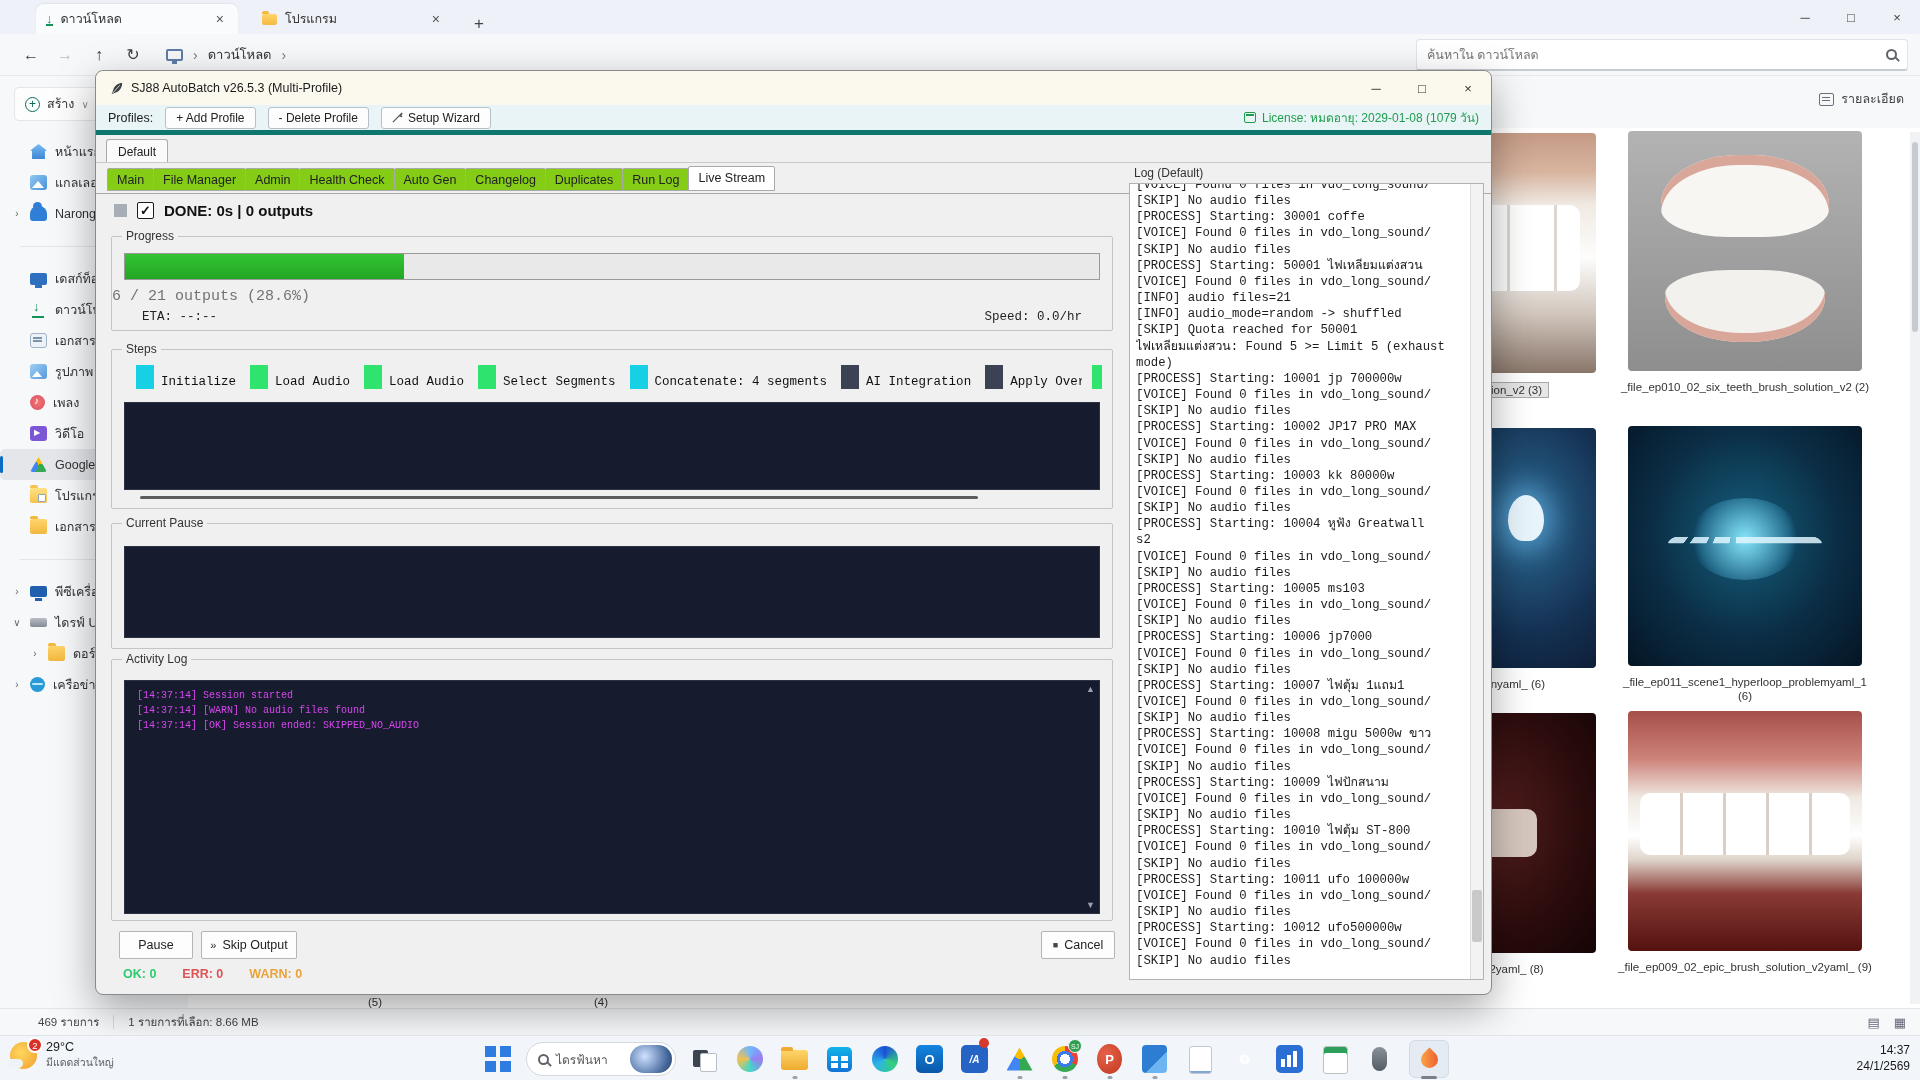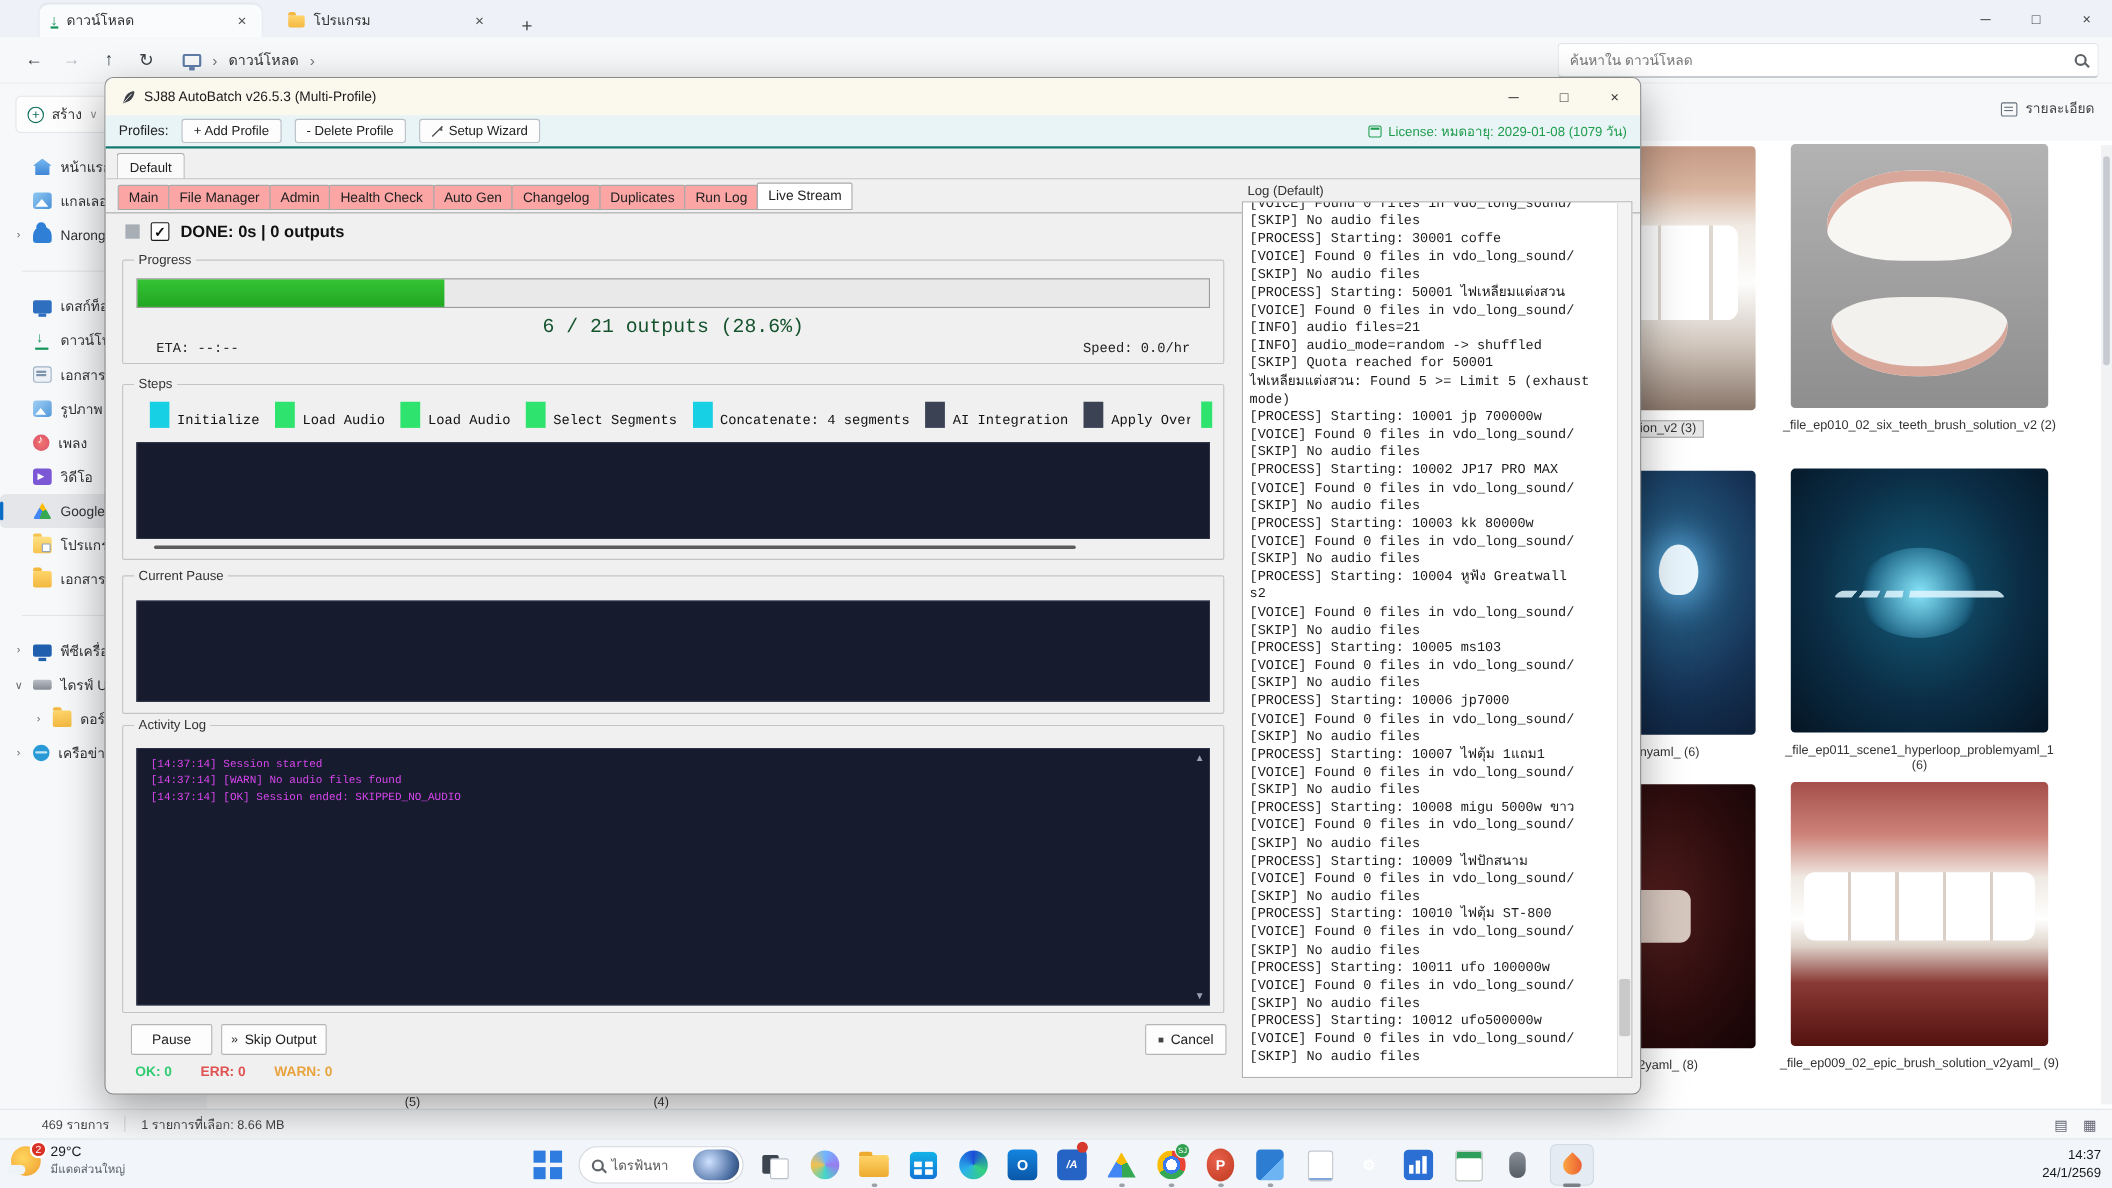--- a/index.html
+++ b/index.html
@@ -109,47 +109,47 @@
 
   .exp-status{position:absolute;left:0;top:1008px;width:1920px;height:27px;background:#f6f8fa;border-top:1px solid #e3e5e9;display:flex;align-items:center;font-size:11.5px;color:#444}
   .exp-status .sep2{width:1px;height:14px;background:#d6d9dd;margin:0 14px}
   .view-ics{margin-left:auto;margin-right:14px;display:flex;gap:14px;font-size:13px;color:#667}
 
   
   .appwin{position:absolute;left:95px;top:70px;width:1397px;height:925px;background:#f0f0f0;border:1px solid #8a8a8a;border-radius:8px;box-shadow:0 14px 40px rgba(0,0,0,.35);z-index:5}
   .app-title{position:absolute;left:0;top:0;right:0;height:34px;background:#fbf8ee;border-radius:8px 8px 0 0;display:flex;align-items:center;padding-left:14px;gap:8px;font-size:12.5px;color:#1a1a1a}
   .app-title .ctrls{margin-left:auto;display:flex;height:34px;align-items:center}
   .app-title .ctrls span{width:46px;text-align:center;color:#333;font-size:13px}
-  .app-profiles{position:absolute;left:0;top:34px;right:0;height:30px;background:#e9f4f6;border-bottom:2px solid #0f766e;display:flex;align-items:center;padding:0 12px;gap:12px;font-size:12.5px}
+  .app-profiles{position:absolute;left:0;top:34px;right:0;height:30px;background:#e9f4f6;border-bottom:5px solid #0f766e;display:flex;align-items:center;padding:0 12px;gap:12px;font-size:12.5px}
   .pbtn{background:#fdfdfd;border:1px solid #b9bfc6;border-radius:3px;padding:3px 10px;font-size:12px;color:#222;display:inline-flex;gap:5px;align-items:center}
   .license{margin-left:auto;color:#1f9d4d;font-size:12px;display:flex;align-items:center;gap:6px}
   .cal{width:12px;height:11px;border:1.5px solid #1f9d4d;border-radius:2px;position:relative}
   .cal::before{content:"";position:absolute;left:1px;top:1px;right:1px;height:2px;background:#1f9d4d}
   .deftab{position:absolute;left:10px;top:68px;width:62px;height:24px;background:#fafafa;border:1px solid #ababab;border-bottom:none;border-radius:3px 3px 0 0;font-size:12px;display:flex;align-items:center;justify-content:center}
   .defline{position:absolute;left:0;top:91px;right:0;height:1px;background:#c9c9c9}
   .app-tabs{position:absolute;left:11px;top:97px;display:flex;align-items:flex-end}
-  .atab{border:1px solid #a9a9a9;background:#fca5a5;padding:4px 9px 3px;font-size:12.5px;margin-right:-1px;border-radius:2px 2px 0 0;color:#222}
+  .atab{border:1px solid #a9a9a9;background:#84cc16;padding:4px 9px 3px;font-size:12.5px;margin-right:-1px;border-radius:2px 2px 0 0;color:#222}
   .atab.on{background:#fff;position:relative;z-index:2;padding-bottom:5px;margin-top:-2px}
   .tabline{position:absolute;left:0;top:122px;right:0;height:1px;background:#a9a9a9}
 
   .stoprow{position:absolute;left:18px;top:127px;right:14px;height:24px;display:flex;align-items:center;gap:10px}
   .stopsq{width:13px;height:13px;background:#a8aeb6}
   .cbx{width:17px;height:17px;border:1.6px solid #1a1a1a;border-radius:2px;background:#fff;display:flex;align-items:center;justify-content:center;font-size:13px;font-weight:bold;color:#111}
   .donetxt{font-size:15px;font-weight:bold;color:#111}
   .timewrap{margin-left:auto;display:flex;gap:10px;align-items:baseline}
   .timelabel{font-size:12px;color:#222}
   .timeval{font-size:13.5px;color:#111}
 
   .fieldset{position:absolute;border:1px solid #c4c4c4;border-radius:2px}
   .legend{position:absolute;top:-8px;left:10px;background:#f0f0f0;padding:0 4px;font-size:12px;color:#333}
   .dark{background:#161b2d;border:1px solid #2c3145;position:absolute}
 
   .pbar{position:absolute;left:12px;top:16px;width:976px;height:27px;background:#e9e9e9;border:1px solid #9a9a9a}
   .pfill{height:100%;background:linear-gradient(#33c433,#23a623)}
-  .ptext{position:absolute;left:0;top:51px;width:100%;text-align:center;font-size:18px;color:#14532d}
+  .ptext{position:absolute;left:0;top:51px;width:100%;text-align:left;font-size:15px;color:#737373}
   .peta{position:absolute;left:30px;top:73px;font-size:12.5px;color:#222}
   .pspeed{position:absolute;right:30px;top:73px;font-size:12.5px;color:#222}
 
   .chips{position:absolute;left:24px;top:15px;right:30px;display:flex;gap:14px;align-items:center;overflow:hidden;white-space:nowrap}
   .chip{display:flex;gap:7px;align-items:flex-end;flex:none}
   .chip .sq{width:18px;height:24px;flex:none}
   .chip-label{font-size:12.5px;color:#111}
   .chip-sliver{position:absolute;right:10px;top:15px;width:10px;height:24px}
   .hline{position:absolute;left:28px;top:146px;width:838px;height:3px;background:#5c5c5c;border-radius:2px}
 

